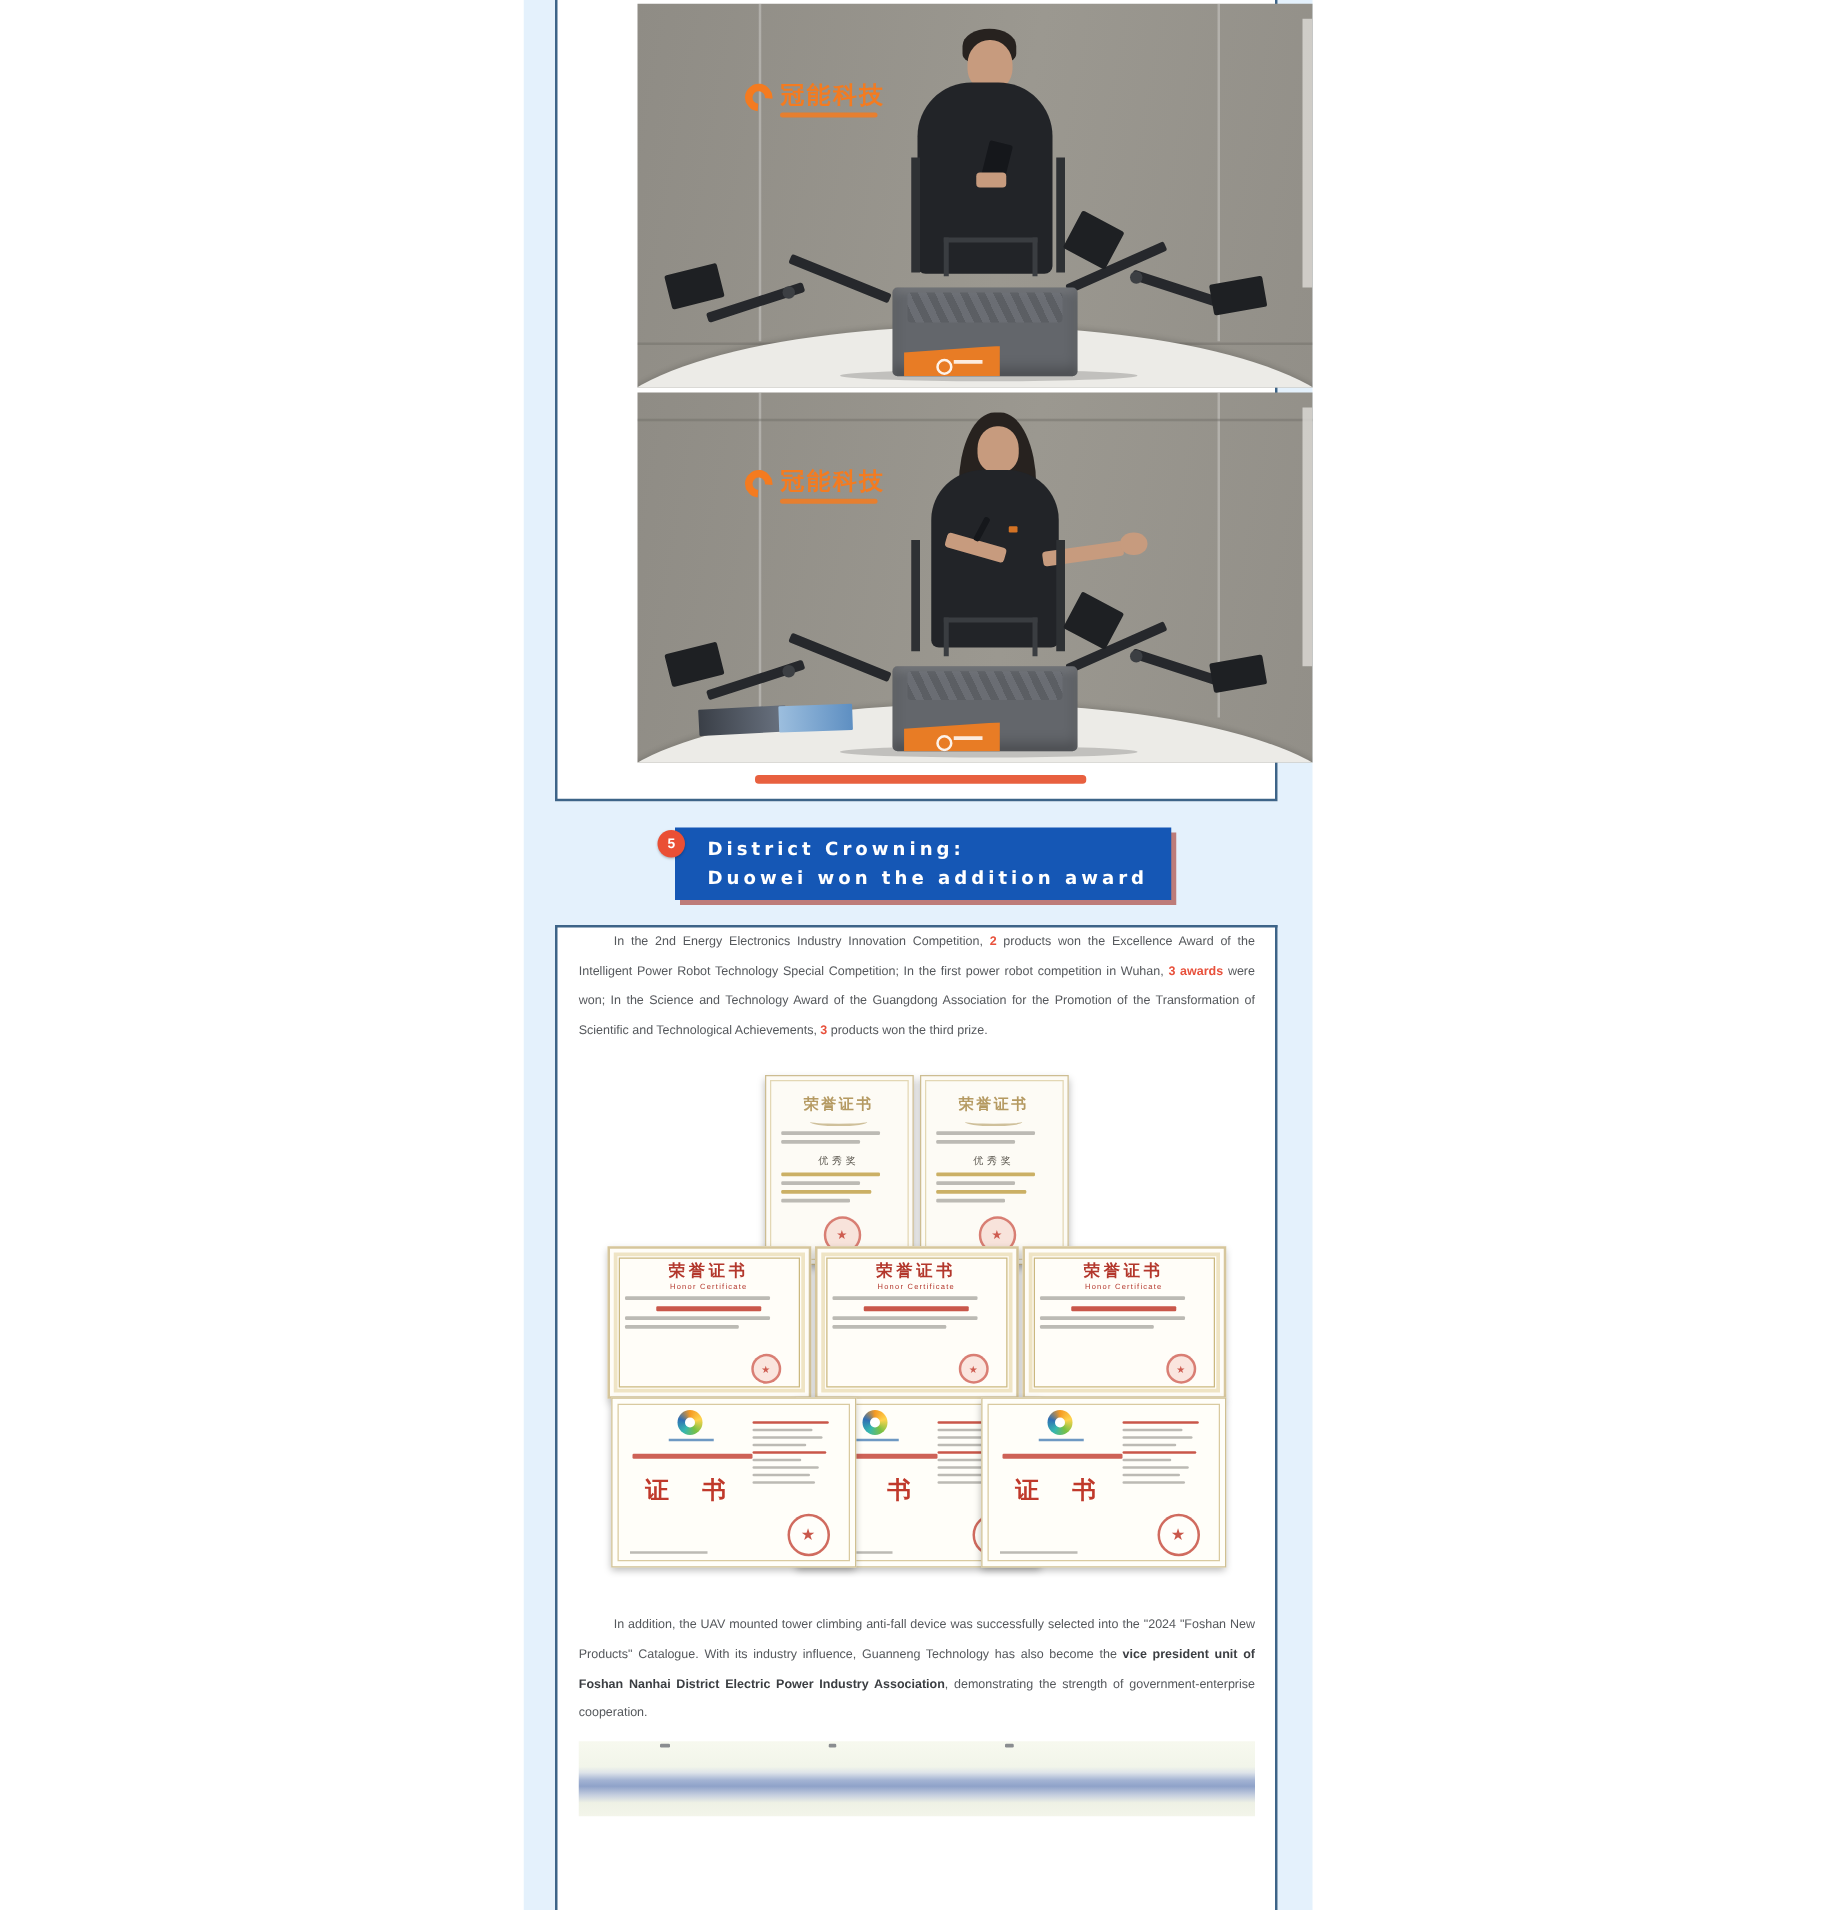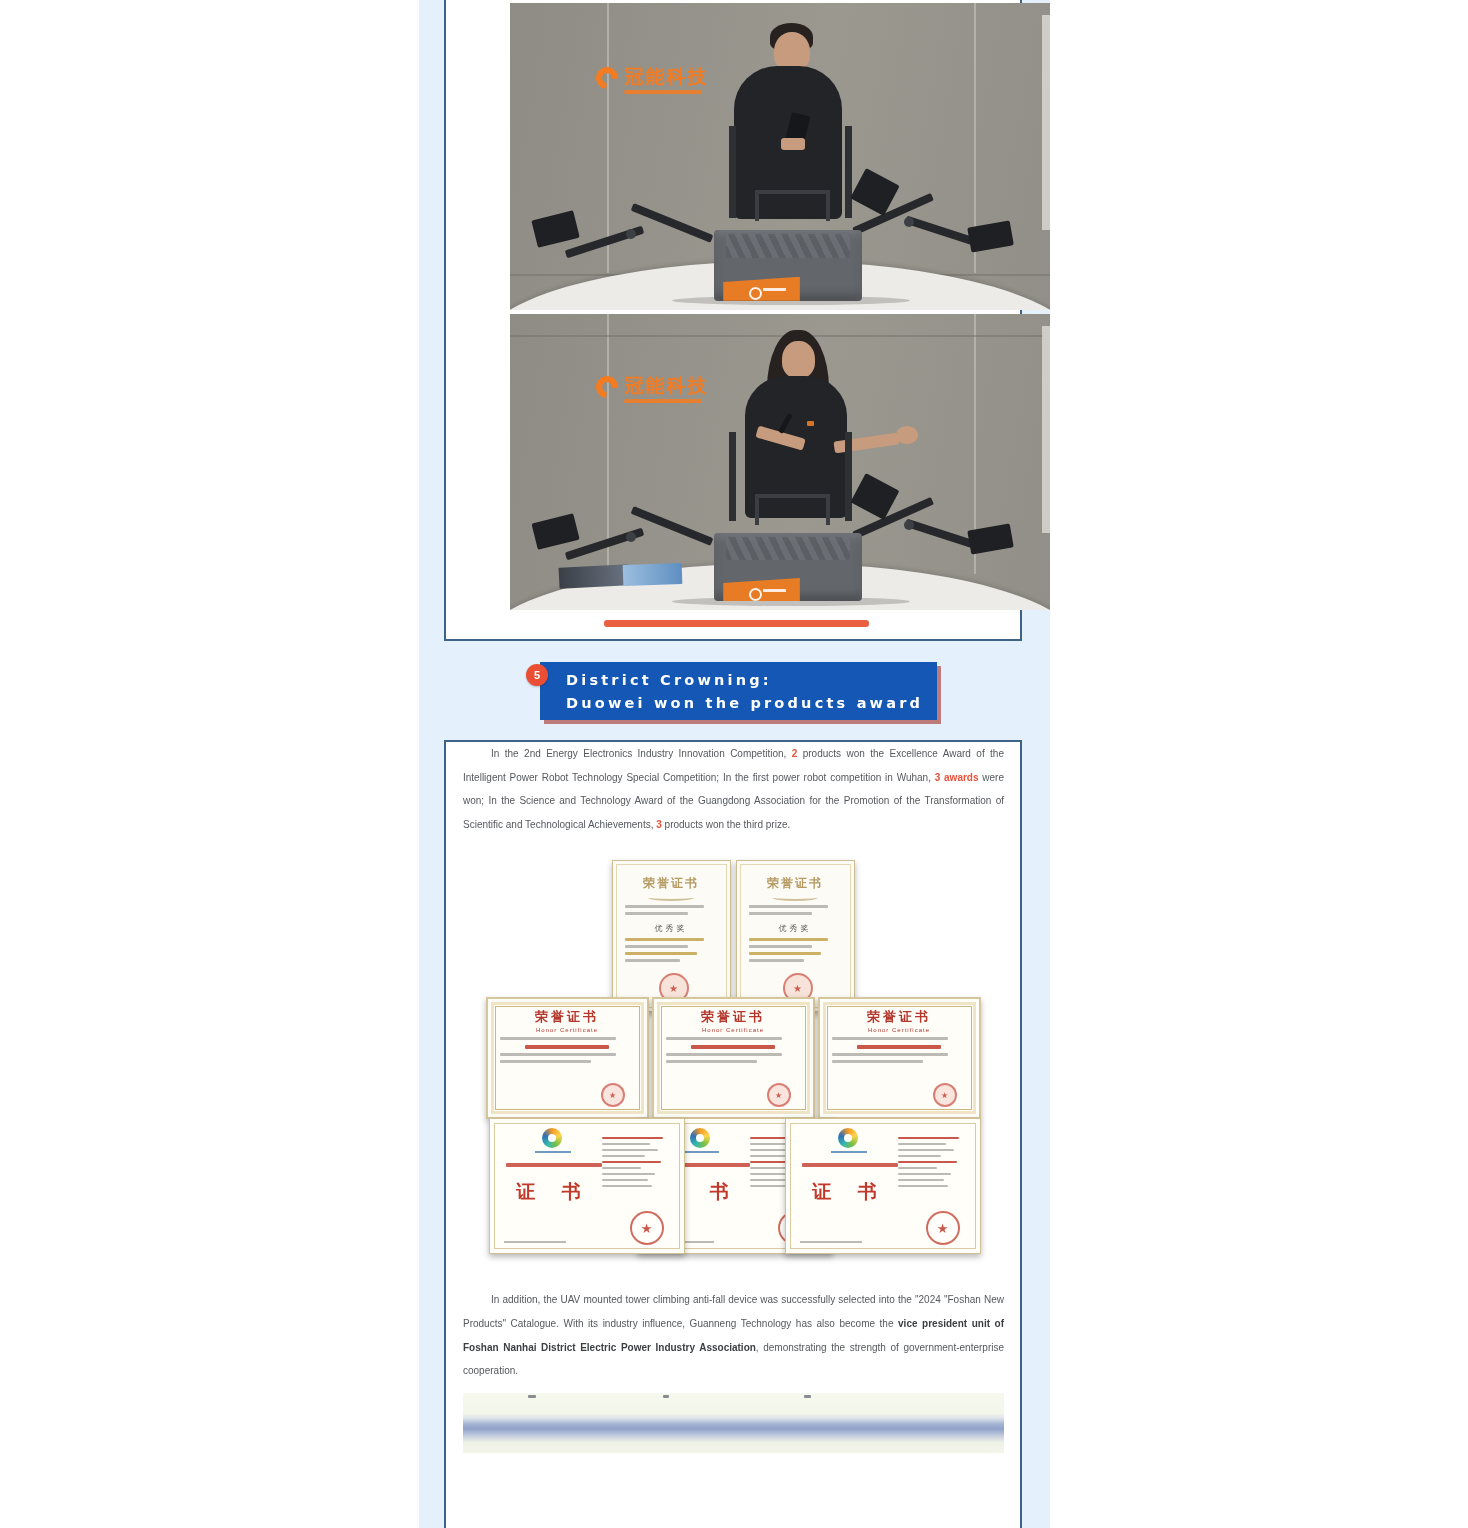--- a/index.html
+++ b/index.html
@@ -186,21 +186,21 @@
     </div>
   </div>
 
   <div class="orange-divider"></div>
 </div>
 
 <div class="banner">
   <div class="badge">5</div>
   <div class="banner-text">
     <div>District Crowning:</div>
-    <div>Duowei won the products award</div>
+    <div>Duowei won the addition award</div>
   </div>
 </div>
 
 <div class="card content-card">
 
   <p class="para"><span class="seg-normal">In the 2nd Energy Electronics Industry Innovation Competition, </span><span class="seg-accent">2</span><span class="seg-normal"> products won the Excellence Award of the Intelligent Power Robot Technology Special Competition; In the first power robot competition in Wuhan, </span><span class="seg-accent">3 awards</span><span class="seg-normal"> were won; In the Science and Technology Award of the Guangdong Association for the Promotion of the Transformation of Scientific and Technological Achievements, </span><span class="seg-accent">3</span><span class="seg-normal"> products won the third prize.</span></p>
 
   <div class="certs">
 
     <div class="cert cert-a" style="left:149px;top:8px;z-index:1;">

